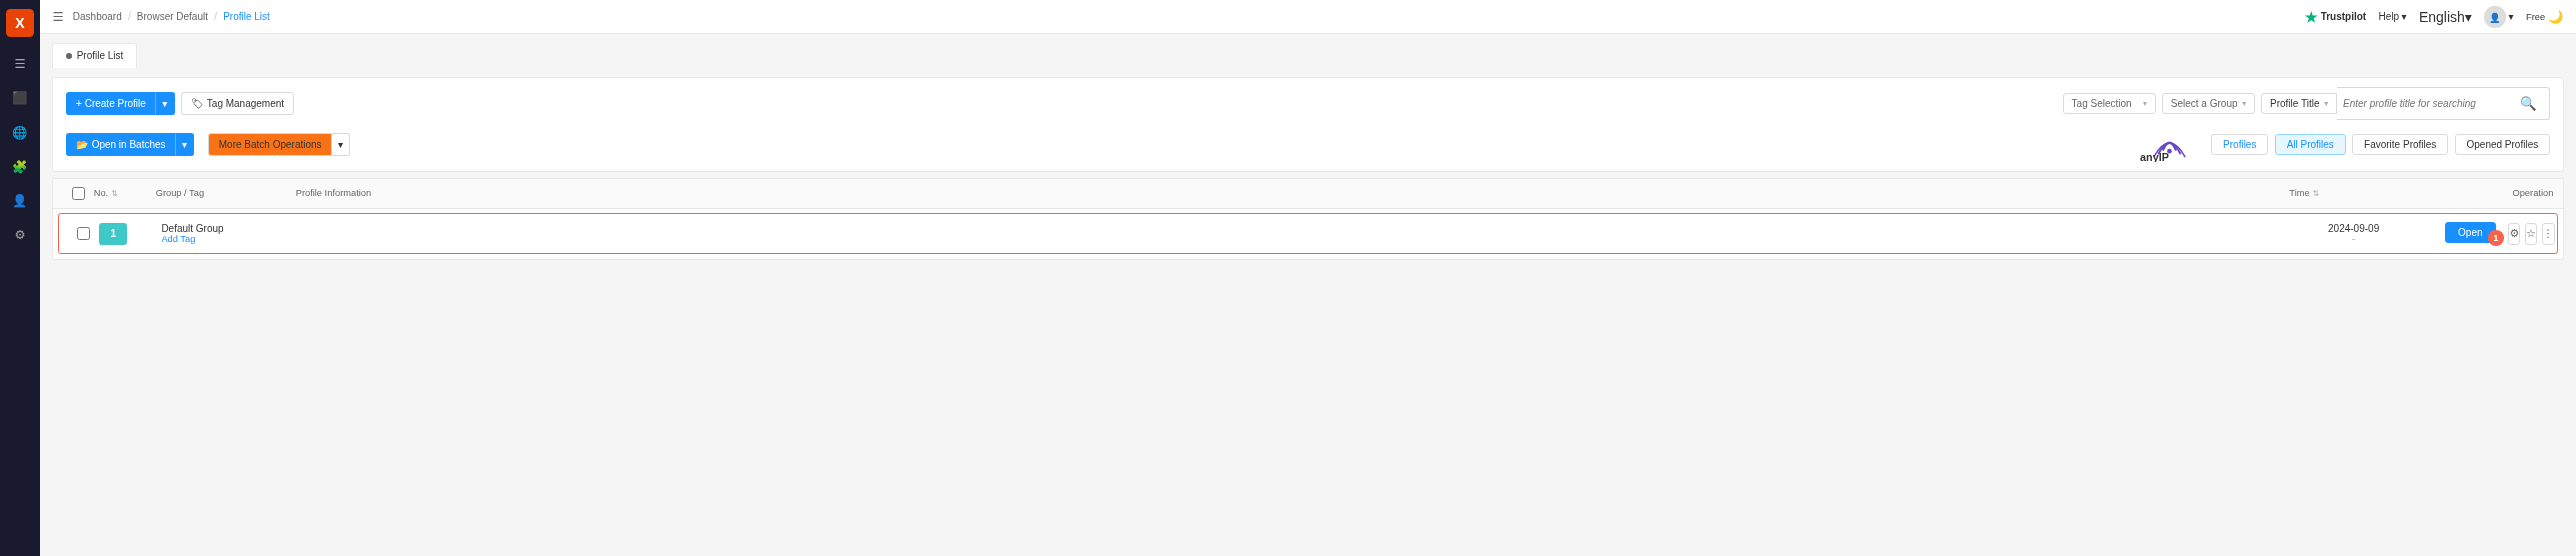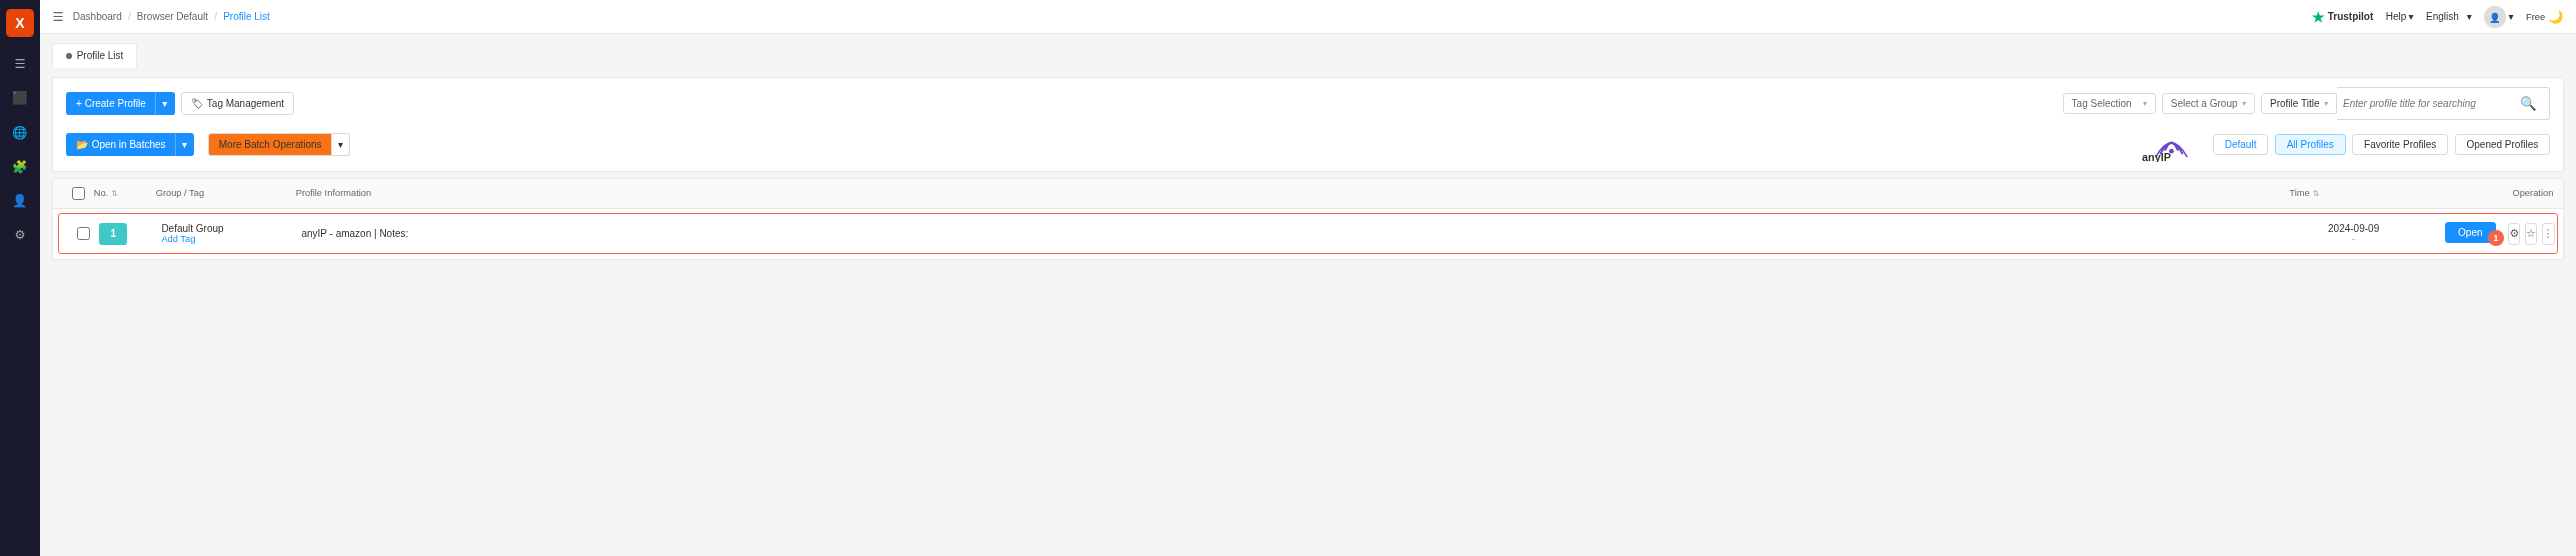--- a/index.html
+++ b/index.html
@@ -16,21 +16,21 @@
     
     .topnav { height: 34px; background: #fff; border-bottom: 0.8px solid #e8e8e8; display: flex; align-items: center; padding: 0 12.4px; justify-content: space-between; flex-shrink: 0; }
     .topnav-left { display: flex; align-items: center; gap: 6.2px; font-size: 10px; color: #666; }
     .topnav-left .menu-icon { font-size: 12.4px; cursor: pointer; margin-right: 3.1px; }
     .breadcrumb-sep { color: #ccc; }
     .breadcrumb-active { color: #1890ff; }
     .topnav-right { display: flex; align-items: center; gap: 12.4px; }
     .trustpilot { display: flex; align-items: center; gap: 3.1px; font-size: 10px; font-weight: 600; }
     .trustpilot-star { color: #00b67a; font-size: 14px; }
     .nav-help { display: flex; align-items: center; gap: 2.3px; cursor: pointer; color: #333; font-size: 10px; }
-    .nav-lang { display: flex; align-items: flex-start; gap: 8px; cursor: pointer; color: #333; font-size: 10px; }
+    .nav-lang { display: flex; align-items: flex-start; gap: 0; cursor: pointer; color: #333; font-size: 14px; }
     .nav-user { display: flex; align-items: center; gap: 2.3px; cursor: pointer; }
     .user-avatar { width: 22px; height: 22px; background: #ddd; border-radius: 50%; display: flex; align-items: center; justify-content: center; font-size: 9.3px; }
     .nav-free { font-size: 9.3px; color: #333; display: flex; align-items: center; gap: 3.1px; }
     .moon-icon { font-size: 12.4px; }
 
     
     .content { flex: 1; padding: 9.3px 12.4px; overflow-y: auto; background: #f5f5f5; }
 
     
     .page-header { margin-bottom: 9.3px; }
@@ -224,21 +224,21 @@
             <path d="M30 28 Q38 10 46 28" stroke="#6b48c8" stroke-width="3" fill="none" stroke-linecap="round"></path>
             <path d="M24 33 Q38 6 52 33" stroke="#6b48c8" stroke-width="2.5" fill="none" stroke-linecap="round"></path>
             <path d="M18 37 Q38 2 58 37" stroke="#6b48c8" stroke-width="2" fill="none" stroke-linecap="round"></path>
             <circle cx="38" cy="30" r="3" fill="#6b48c8"></circle>
 
             <text x="0" y="43" font-size="14" font-weight="700" fill="#333" font-family="Arial">anyIP</text>
           </svg>
         </div>
 
         <div class="row2-right">
-          <button class="tab-btn refresh">Default</button>
+          <button class="tab-btn refresh">Profiles</button>
           <button class="tab-btn active">All Profiles</button>
           <button class="tab-btn">Favorite Profiles</button>
           <button class="tab-btn">Opened Profiles</button>
         </div>
       </div>
     </div>
 
     <div class="data-table">
 
       <div class="table-header">
@@ -269,21 +269,20 @@
           <input type="checkbox" style="">
         </div>
         <div class="col-no">
           <div class="profile-num-badge">1</div>
         </div>
         <div class="col-group">
           <div class="group-name">Default Group</div>
           <div class="add-tag-link">Add Tag</div>
         </div>
         <div class="col-info">
-          <div class="info-title">anyIP - amazon | Notes:</div>
         </div>
         <div class="col-time">
           <div>2024-09-09</div>
           <div class="time-dash">-</div>
         </div>
         <div class="col-op">
           <div class="op-with-badge">
             <button class="open-btn">Open</button>
             <div class="red-badge">1</div>
           </div>

